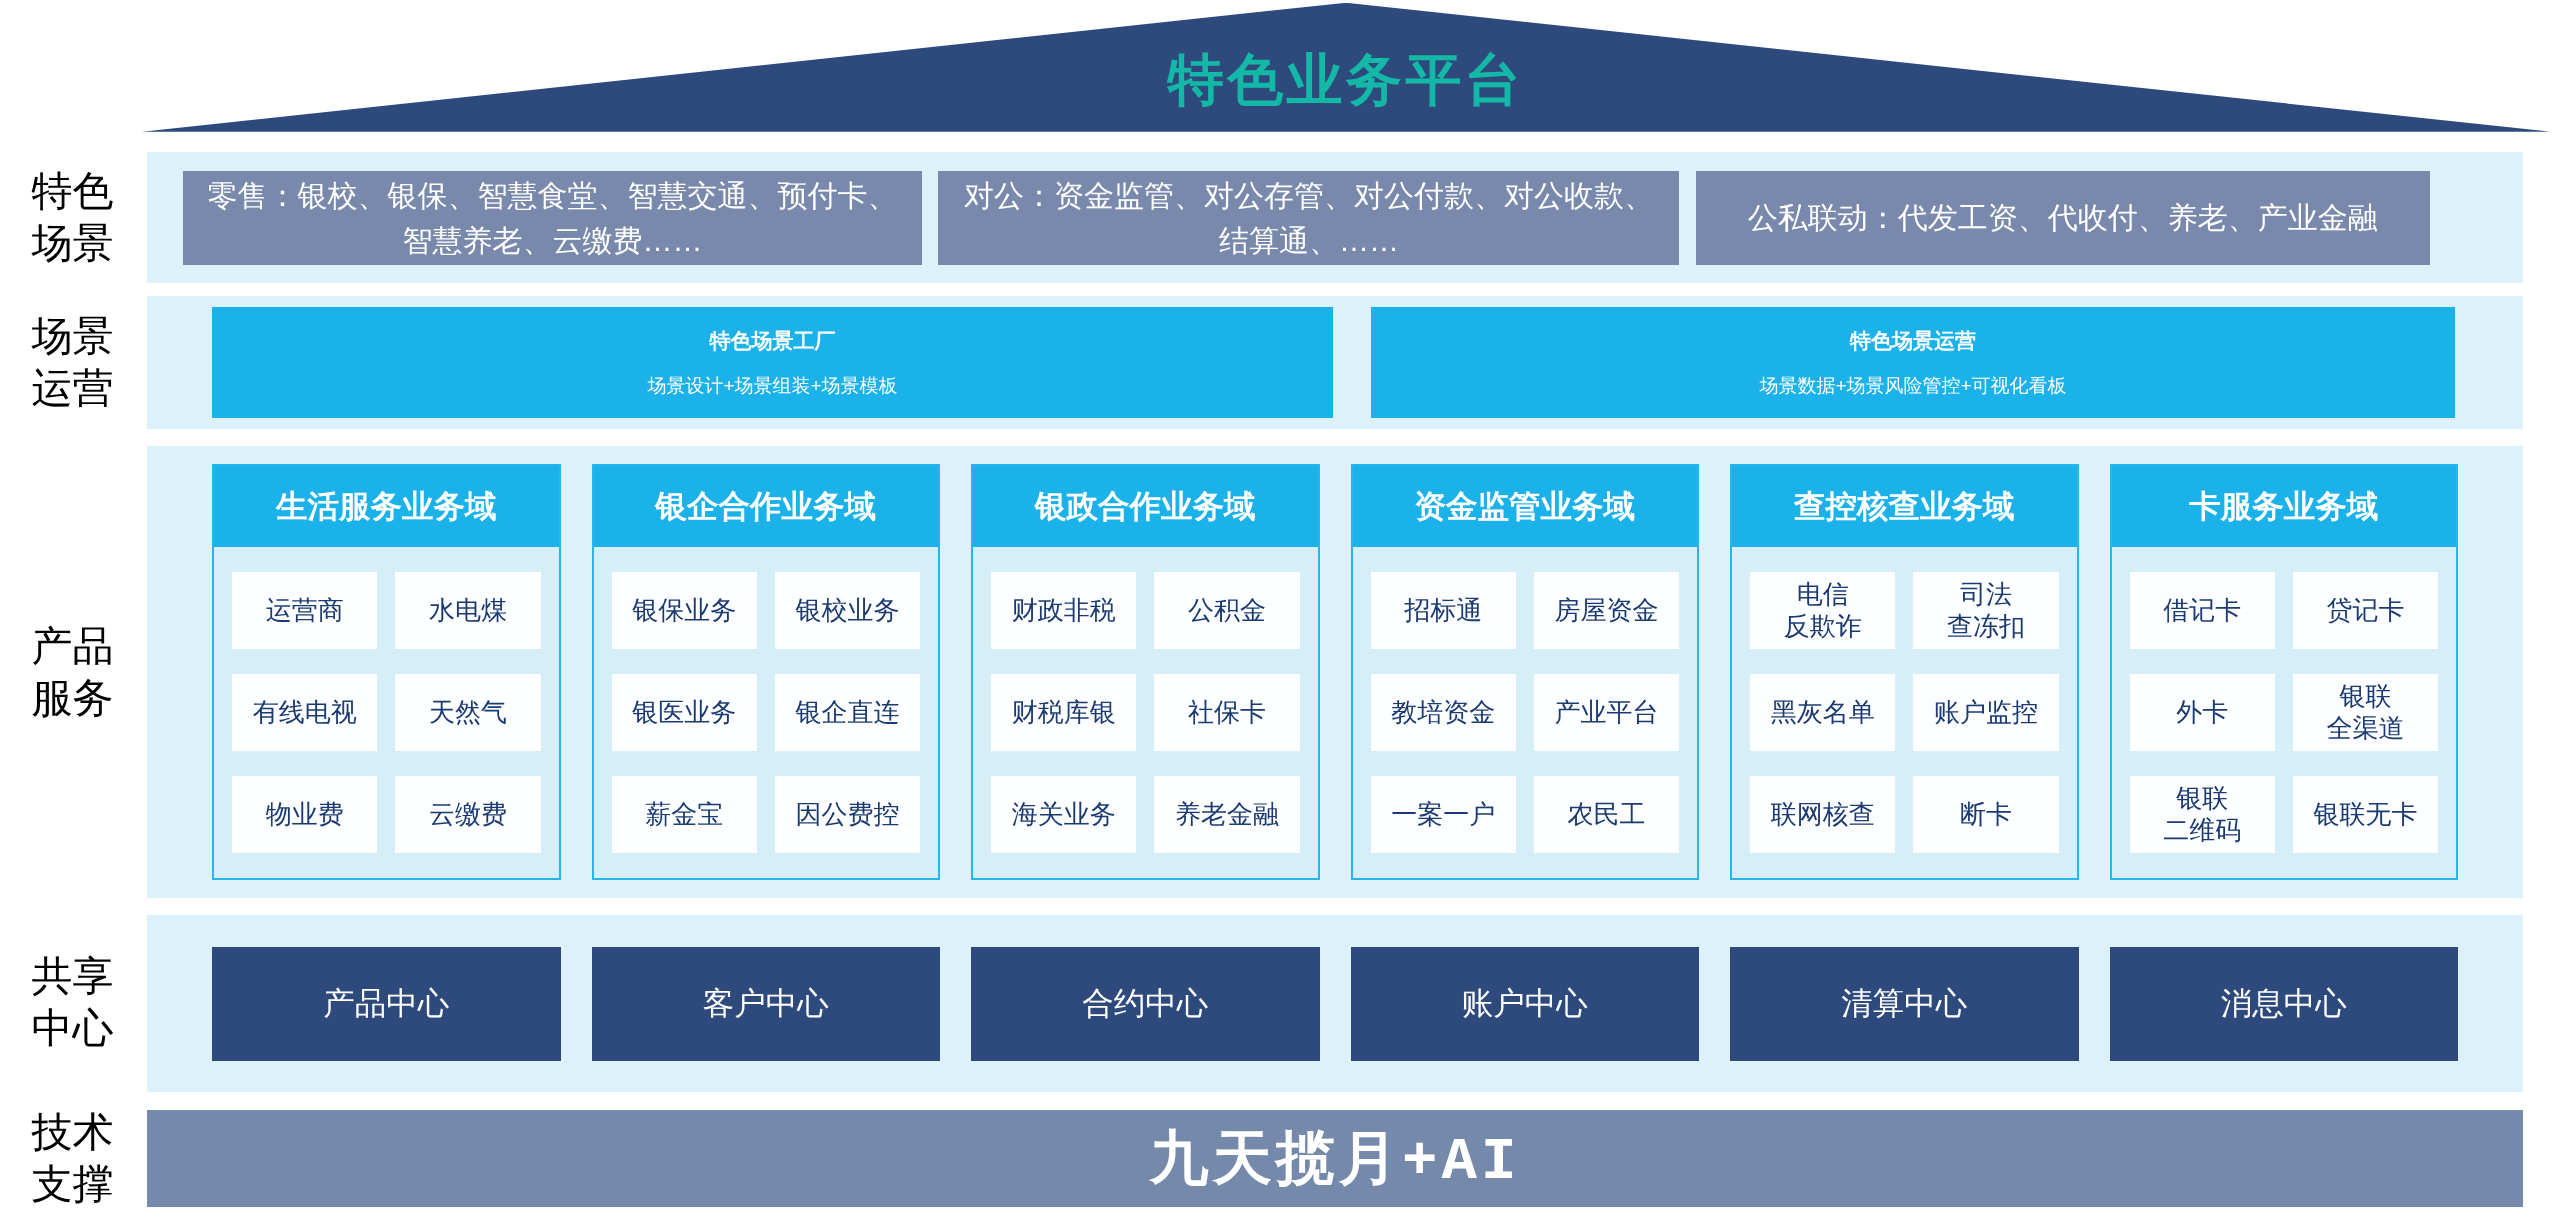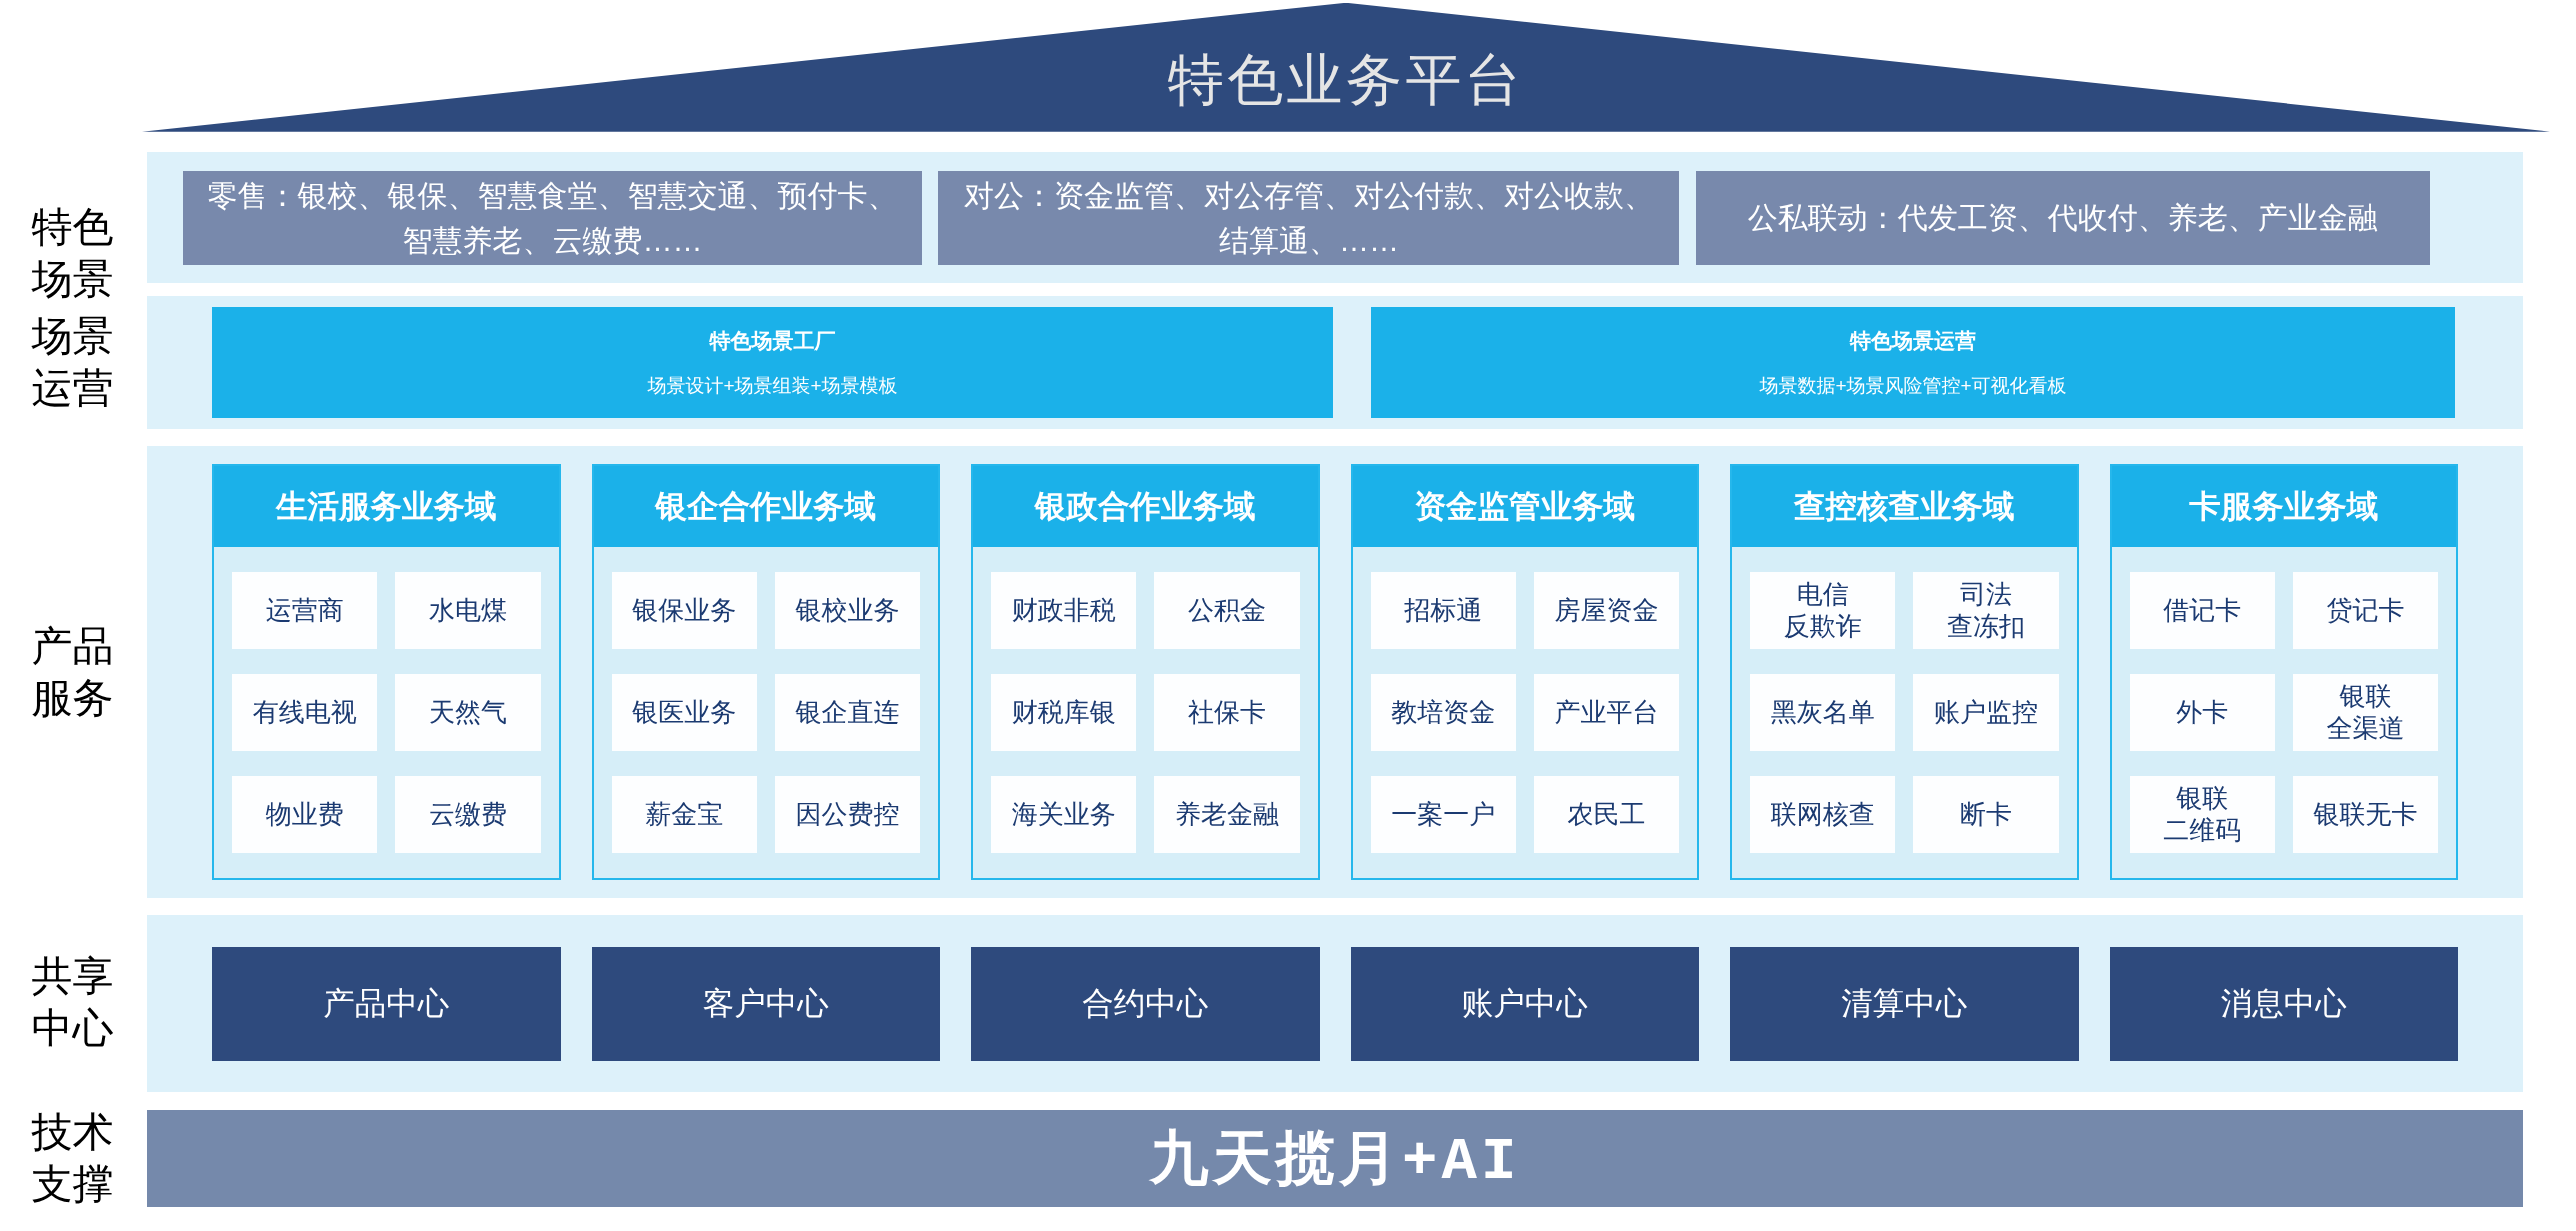--- a/index.html
+++ b/index.html
@@ -4,26 +4,26 @@
 <style>
   html,body{margin:0;padding:0;background:#ffffff;}
   .canvas{position:relative;width:2576px;height:1232px;background:#ffffff;
           font-family:"Liberation Sans",sans-serif;overflow:hidden;}
 
   
   .roof{position:absolute;left:142px;top:2.7px;width:2408px;height:129px;background:#2e4a7d;
         clip-path:polygon(50% 0,100% 100%,0 100%);
         display:flex;align-items:flex-end;justify-content:center;
         padding-bottom:12.3px;box-sizing:border-box;}
-  .roof-title{color:#e5e5e5;font-size:56px;font-weight:normal;letter-spacing:3.4px;}
+  .roof-title{color:#14b8a6;font-size:56px;font-weight:bold;letter-spacing:3.4px;}
 
   
   .side-label{position:absolute;left:0;width:145px;text-align:center;color:#000000;
               font-size:41px;line-height:1.28;white-space:pre-line;font-weight:500;}
-  .sl-scenes{top:165px;margin-top:36px;} .sl-ops{top:310px;} .sl-products{top:620px;}
+  .sl-scenes{top:165px;} .sl-ops{top:310px;} .sl-products{top:620px;}
   .sl-shared{top:950px;} .sl-tech{top:1106px;}
 
   
   .band{position:absolute;left:147px;width:2376px;background:#ddf1fa;box-sizing:border-box;}
   .band1{top:152px;height:131px;display:flex;align-items:center;gap:16.4px;padding:0 36px;}
   .band2{top:296px;height:133px;display:flex;align-items:center;gap:38px;padding:0 65px;}
   .band3{top:446px;height:452px;display:flex;gap:31px;padding:18px 65px;}
   .band4{top:915px;height:177px;display:flex;align-items:center;gap:31px;padding:0 65px;}
 
   

